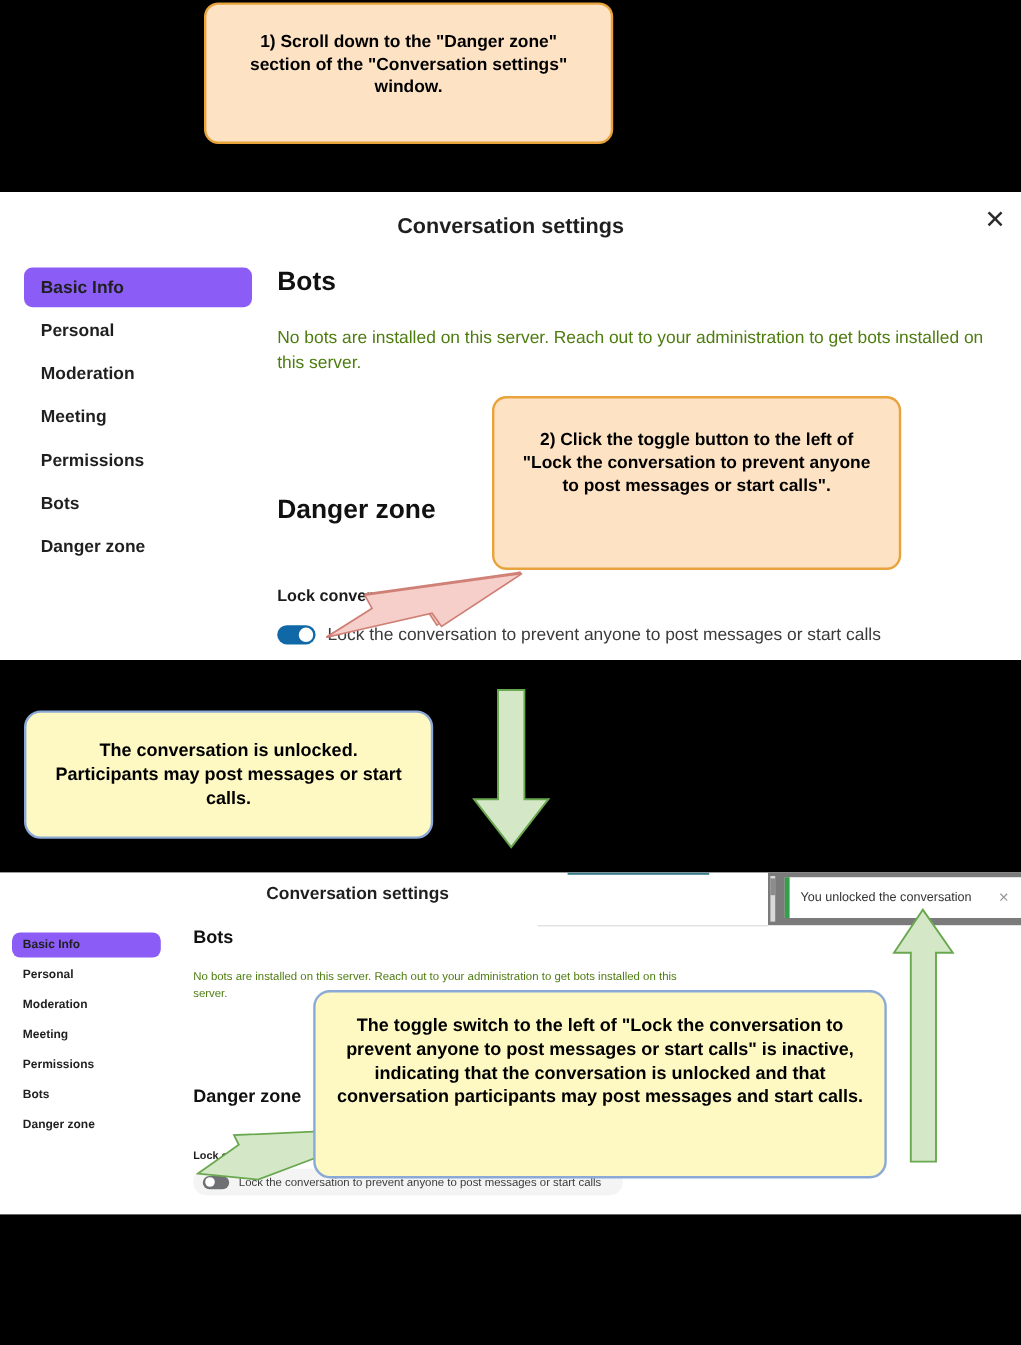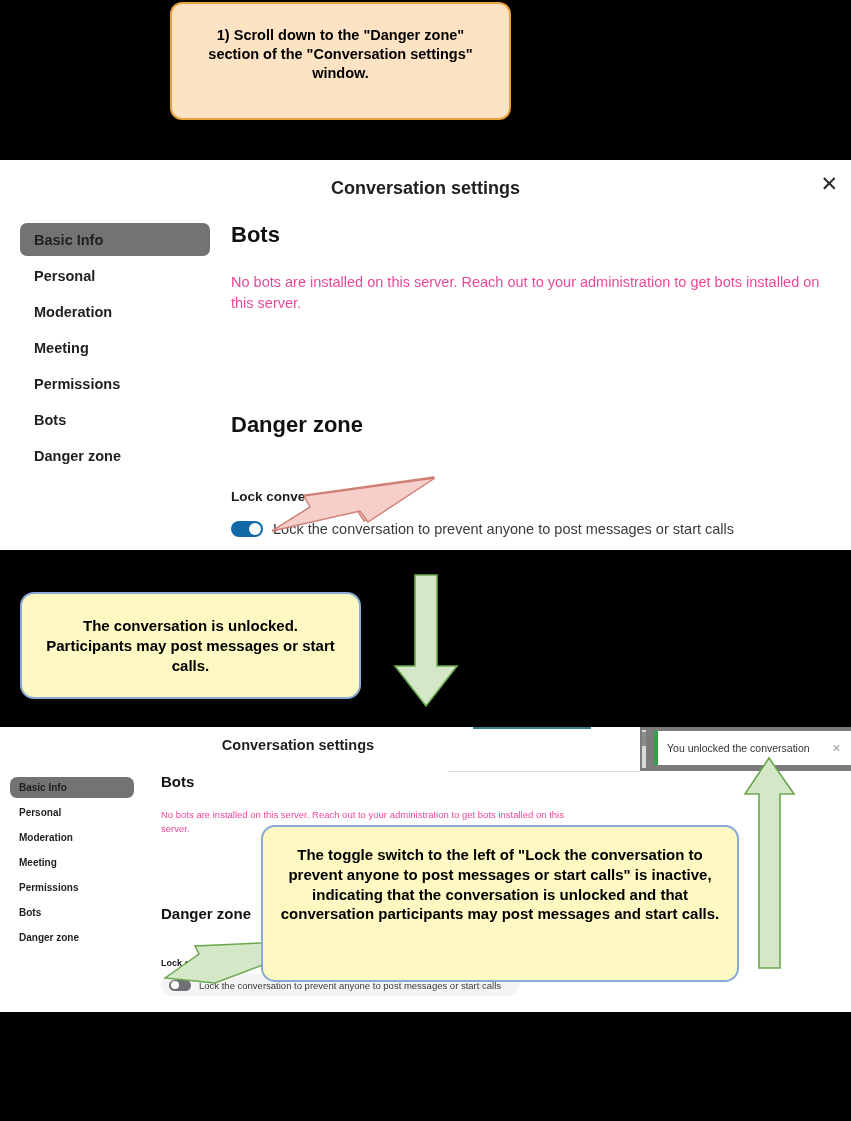--- a/index.html
+++ b/index.html
@@ -44,23 +44,23 @@
   }
   .nav{position:absolute;}
   .nav-item{
     box-sizing:border-box;
     font-weight:bold;color:#1f1f1f;
     border-radius:7px;
     display:flex;align-items:center;
     cursor:pointer;
     white-space:nowrap;
   }
-  .nav-item.active{background:#737373;}
+  .nav-item.active{background:#8b5cf6;}
   .sec-head{position:absolute;font-weight:bold;color:#111;}
-  .body-text{position:absolute;color:#ec4899;}
+  .body-text{position:absolute;color:#4d7c0f;}
   .sub-label{position:absolute;font-weight:bold;color:#1b1b1b;}
 
   .toggle-row{
     position:absolute;display:flex;align-items:center;
     border-radius:18px;box-sizing:border-box;
   }
   .toggle-row.hl{background:#f4f4f5;}
   .switch{
     flex:0 0 auto;border-radius:999px;position:relative;
     cursor:pointer;
@@ -142,20 +142,23 @@
       </div>
       <span class="toggle-label" style="margin-left:10px;font-size:14.5px;">Lock the conversation to prevent anyone to post messages or start calls</span>
     </div>
   </div>
 
   <svg class="arrow" style="left:268px;top:475px;width:172px;height:62px;" viewBox="0 0 172 62">
     <polygon points="4,56 44,31 37,20 166,2 164,2 96,46 89,35 4,56" fill="#f6cfca" stroke="#cf7f75" stroke-width="1.4"></polygon>
     <polygon points="4,56 42,32 36,21 167,3 100,47 92,36" fill="#f6cfca" stroke="#cf7f75" stroke-width="1.4"></polygon>
   </svg>
 
+  <div class="callout orange" style="left:410px;top:330px;width:341px;height:145px;font-size:14.5px;padding:26px 16px 0 16px;">
+    <span>2) Click the toggle button to the left of "Lock the conversation to prevent anyone to post messages or start calls".</span>
+  </div>
 
   <div class="callout blue" style="left:20px;top:592px;width:341px;height:107px;font-size:15px;padding:22px 16px 0 16px;">
     <span>The conversation is unlocked. Participants may post messages or start calls.</span>
   </div>
 
   <svg class="arrow" style="left:392px;top:573px;width:68px;height:135px;" viewBox="0 0 68 135">
     <polygon points="23,2 45,2 45,93 65,93 34,133 3,93 23,93" fill="#d4e8c8" stroke="#6aa84f" stroke-width="1.6"></polygon>
   </svg>
 
   <div class="win" style="left:0px;top:727px;width:851px;height:285px;">

